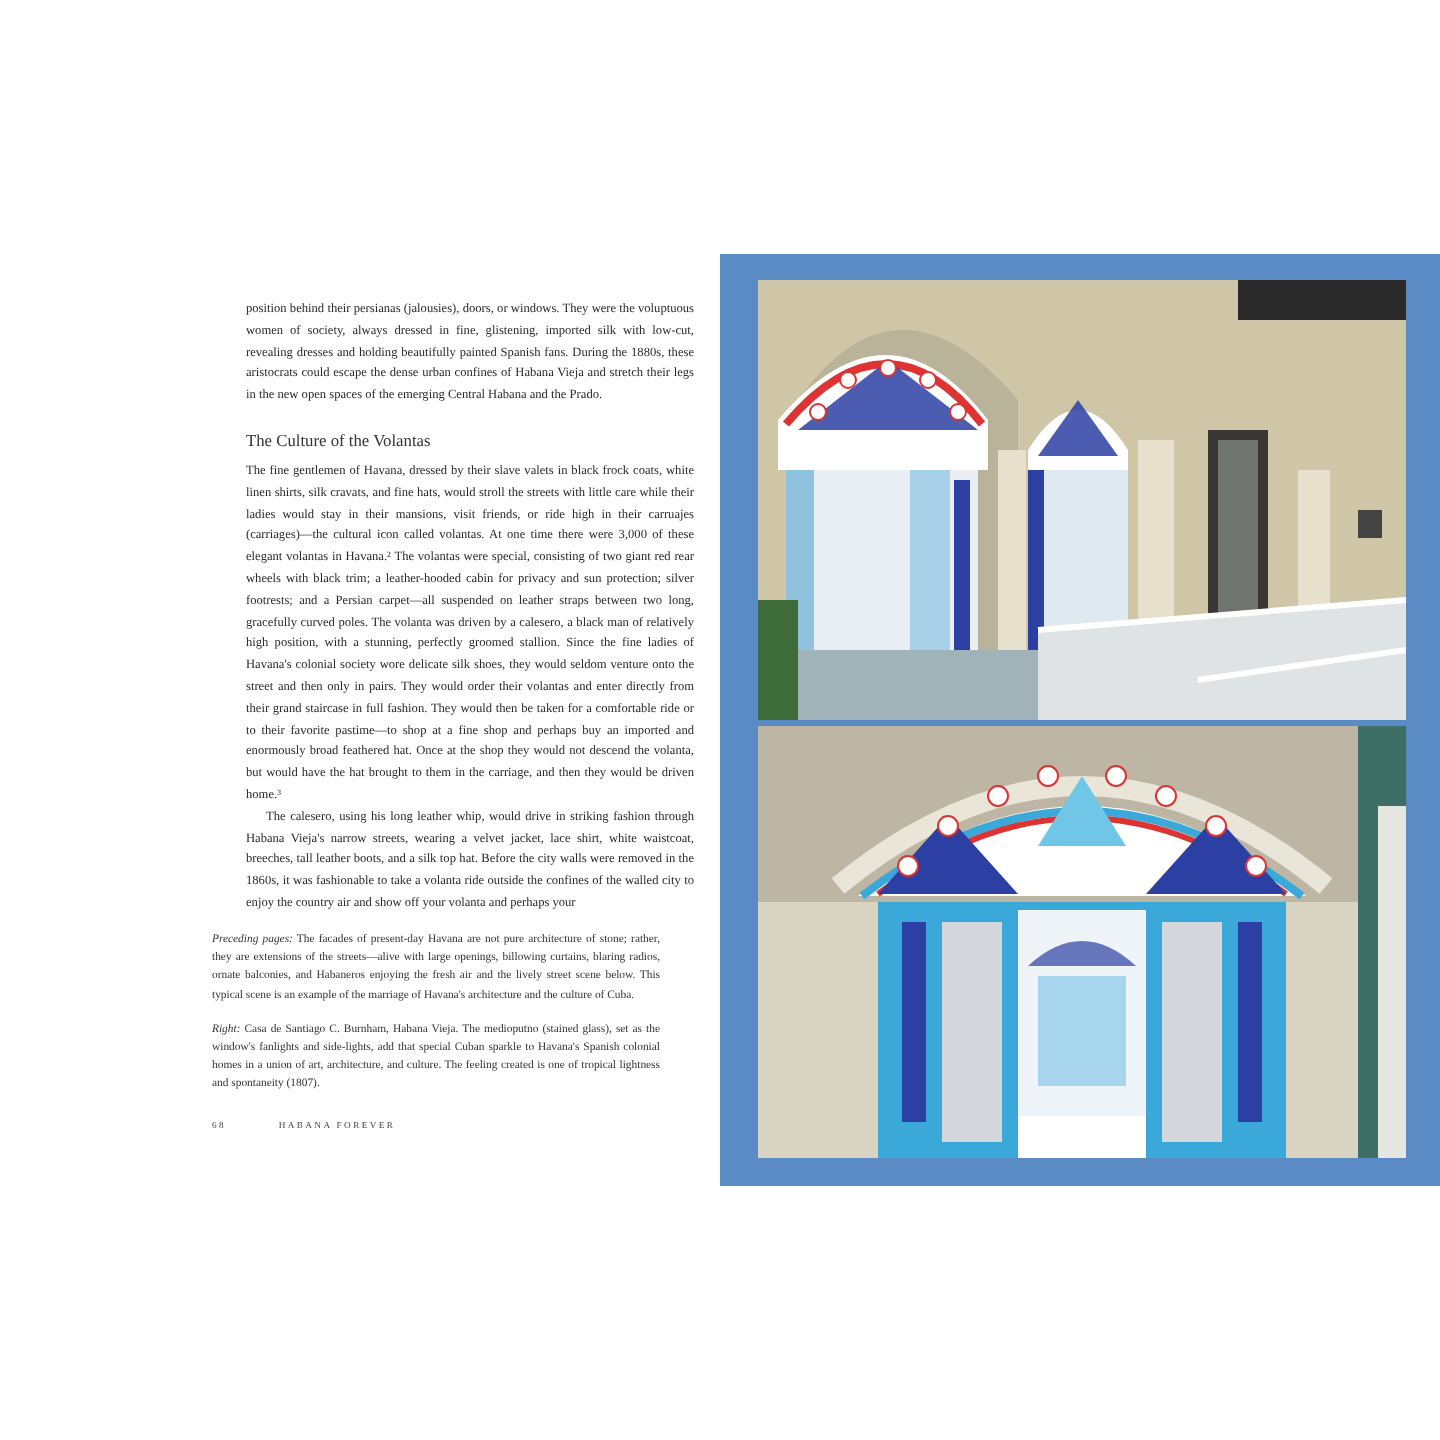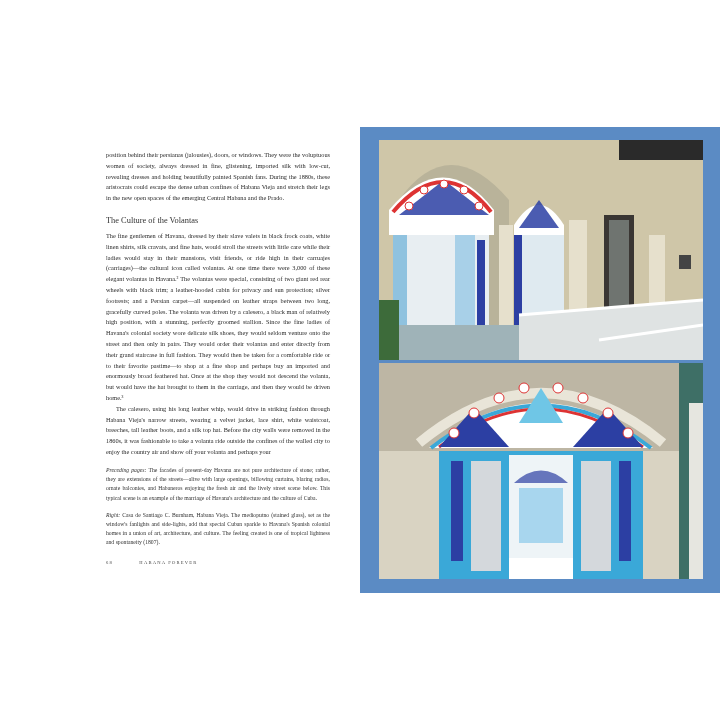--- a/index.html
+++ b/index.html
@@ -1,18 +1,18 @@
 <!DOCTYPE html>
 <html><head>
 <meta charset="utf-8">
 <style>
   html, body { margin:0; padding:0; }
   body { width:720px; height:720px; background:#ffffff; position:relative; overflow:hidden;
          font-family:"Liberation Serif", "DejaVu Serif", serif; color:#2a2a2a; }
-  .left-page { position:absolute; left:106px; top:150px; width:224px; }
+  .left-page { position:absolute; left:123px; top:150px; width:224px; }
   .para { font-size:6.3px; line-height:10.8px; text-align:justify; margin:0; }
   .para.indent { text-indent:10px; }
   .heading { font-size:8.4px; margin:12px 0 6px 0; color:#333; }
   .caption { font-size:5.7px; line-height:9.2px; text-align:justify; margin:0; color:#333; }
   .captions { position:absolute; left:106px; top:466px; width:224px; }
   .caption + .caption { margin-top:8px; }
   .folio { position:absolute; top:560px; left:106px; font-size:4.6px; letter-spacing:1.2px; color:#444; }
   .folio .num { margin-right:24px; }
   .panel { position:absolute; left:360px; top:127px; width:360px; height:466px; }
   .photo { position:absolute; left:19px; width:324px; overflow:hidden; }

